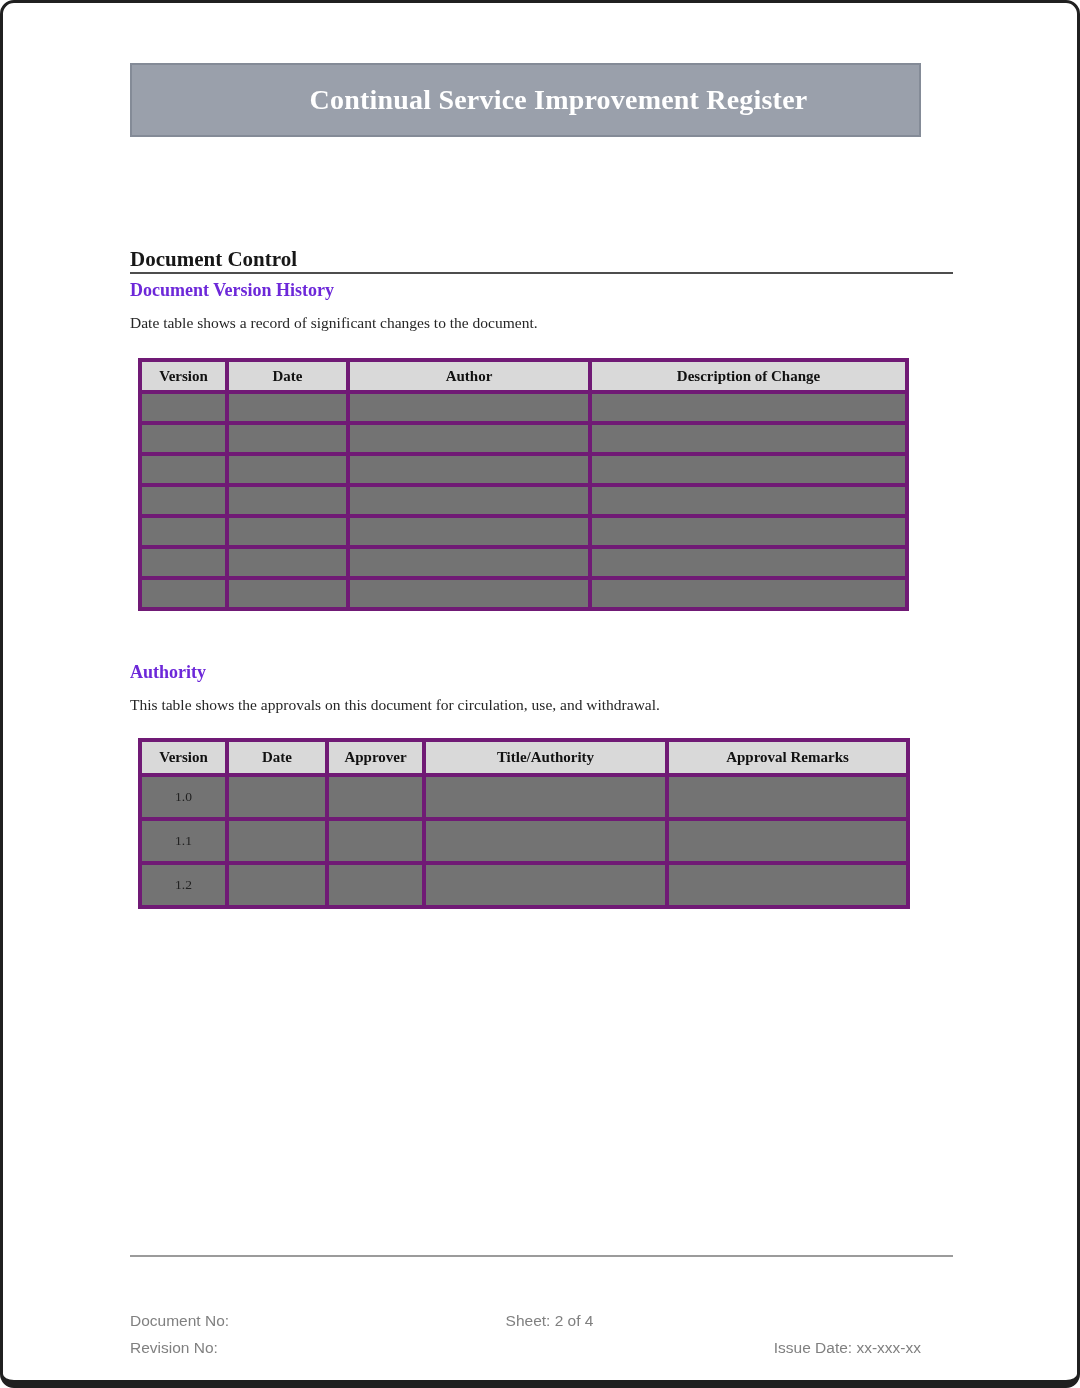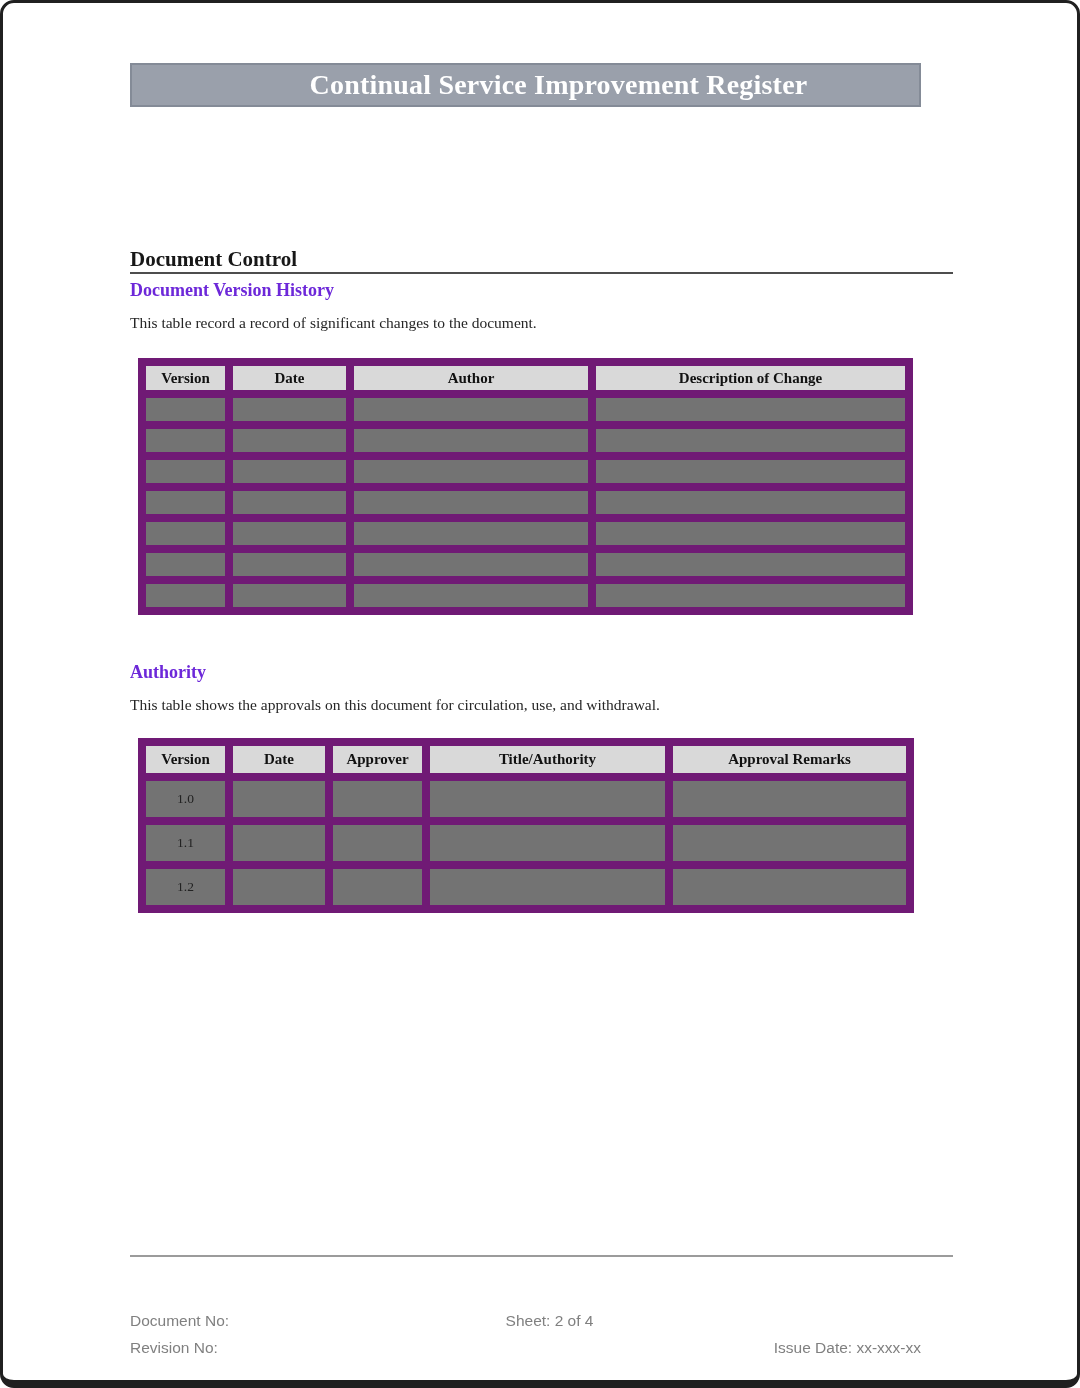--- a/index.html
+++ b/index.html
@@ -12,21 +12,21 @@
     border: 3px solid #202020;
     border-bottom-width: 8px;
     border-radius: 14px;
     background: #ffffff;
     overflow: hidden;
   }
 
   
   .banner {
     position: absolute; left: 127px; top: 60px;
-    width: 791px; height: 44px;
+    width: 791px; height: 74px;
     background: #9aa0ab;
     border: 2px solid #848b97;
     display: flex; align-items: center; justify-content: center;
     padding-left: 66px;
   }
   .banner-title {
     font-size: 28px; font-weight: bold; color: #ffffff;
     font-family: "Liberation Serif", serif;
     letter-spacing: 0.2px;
   }
@@ -54,21 +54,21 @@
   .desc-approvals { top: 693px; }
 
   
   table.doc-table {
     position: absolute; left: 135px;
     border-collapse: collapse;
     table-layout: fixed;
     font-family: "Liberation Serif", serif;
   }
   table.doc-table th, table.doc-table td {
-    border: 8px solid #701a75;
+    border: 4px solid #701a75;
     overflow: hidden;
   }
   table.doc-table th {
     background: #d9d9d9;
     font-size: 15px; font-weight: bold; color: #111111;
     text-align: center; vertical-align: middle;
   }
   table.doc-table td {
     background: #737373;
     font-size: 13.5px; color: #222222;
@@ -106,21 +106,21 @@
 <div class="page-frame">
 
   <div class="banner">
     <span class="banner-title">Continual Service Improvement Register</span>
   </div>
 
   <div class="doc-control-heading">Document Control</div>
 
   <div class="subheading sub-version-history">Document Version History</div>
 
-  <div class="body-text desc-version-history">This table record a record of significant changes to the document.</div>
+  <div class="body-text desc-version-history">Date table shows a record of significant changes to the document.</div>
 
   <table class="doc-table" id="version-history-table">
     <colgroup>
       <col style="width:87px">
       <col style="width:121px">
       <col style="width:242px">
       <col style="width:317px">
     </colgroup>
   <thead>
         <tr>

